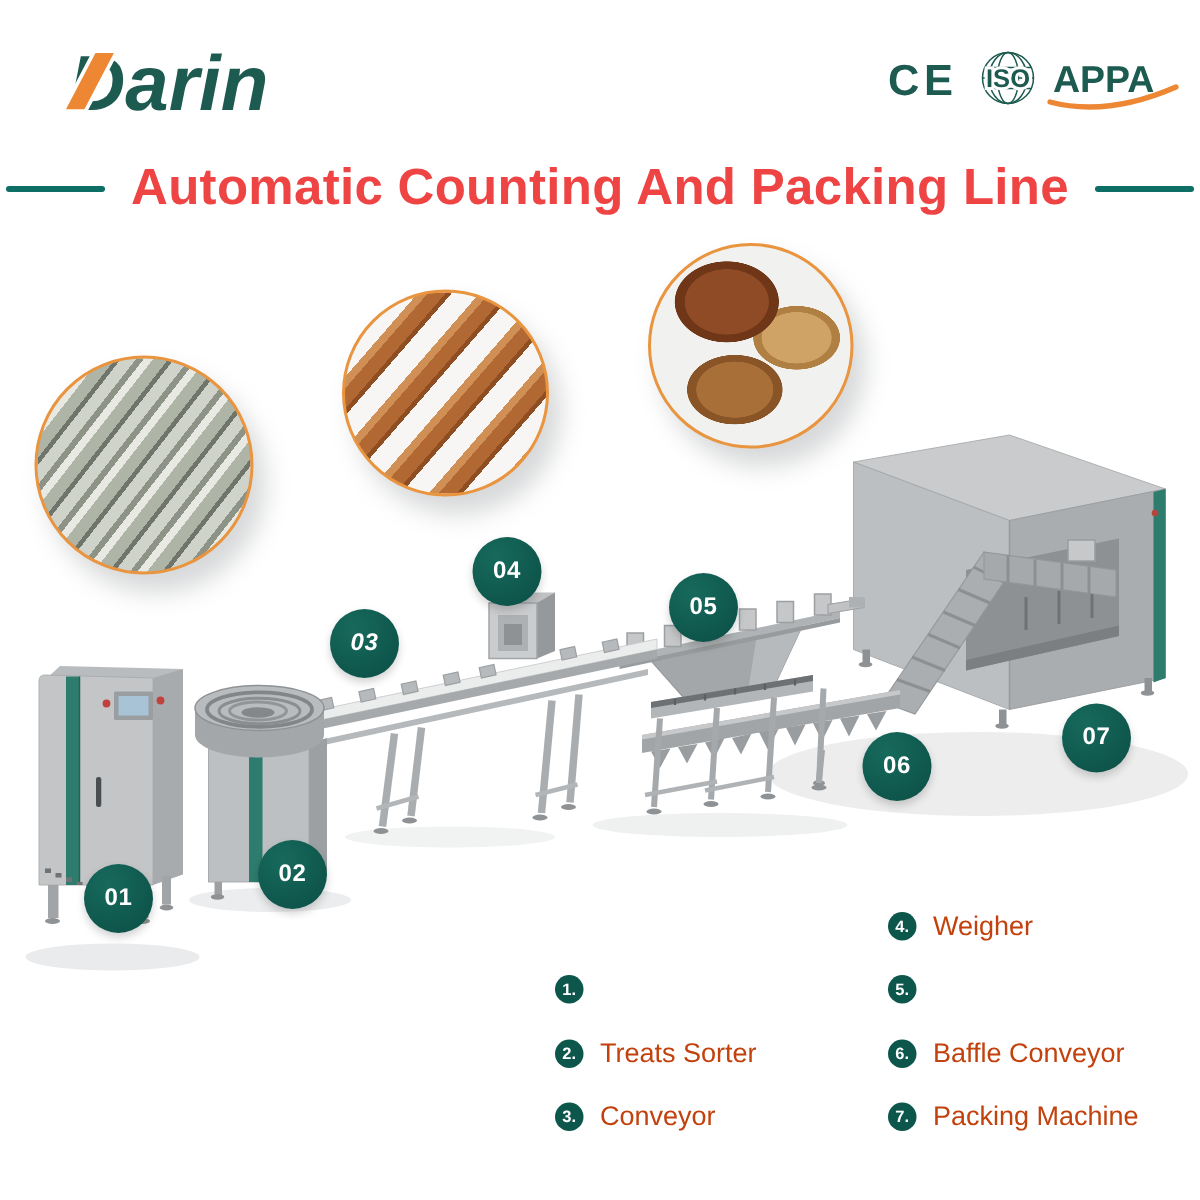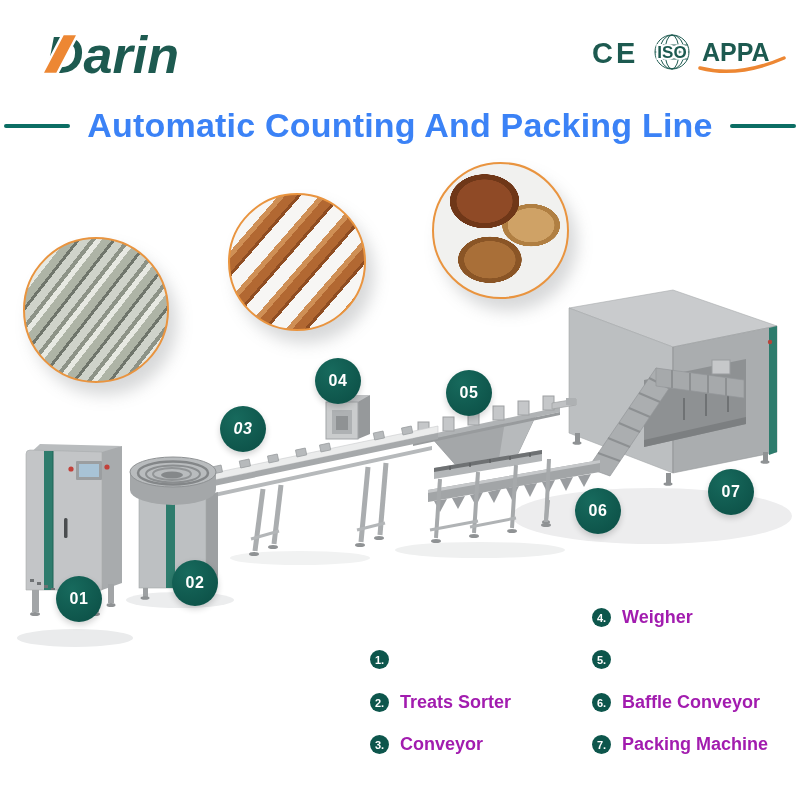--- a/index.html
+++ b/index.html
@@ -12,21 +12,21 @@
   .logo-svg { position:absolute; left:30px; top:22px; width:175px; height:60px; }
   .certs-svg { position:absolute; left:586px; top:28px; width:200px; height:48px; }
 
   
   .title-row {
     position:absolute; left:0; top:106px; width:800px;
     display:flex; align-items:center; justify-content:center; gap:17px;
   }
   .title-dash { width:66px; height:4px; background:#0c6e64; border-radius:2px; }
   .page-title {
-    color:#3b82f6; font-size:34px; font-weight:bold; letter-spacing:0.2px;
+    color:#ef4444; font-size:34px; font-weight:bold; letter-spacing:0.2px;
     white-space:nowrap;
   }
 
   
   .photo-circle {
     position:absolute; border-radius:50%;
     border:2px solid #e9943f;
     box-shadow:8px 12px 16px rgba(110,115,118,0.28);
   }
   .photo-1 {
@@ -66,21 +66,21 @@
     box-shadow:0 3px 6px rgba(0,0,0,0.18);
   }
 
   
   .legend-row { position:absolute; display:flex; align-items:center; }
   .legend-num {
     width:19px; height:19px; border-radius:50%; background:#0d564c;
     color:#ffffff; font-size:11px; font-weight:bold;
     display:flex; align-items:center; justify-content:center; flex:0 0 19px;
   }
-  .legend-label { margin-left:11px; color:#a21caf; font-size:18px; font-weight:700; white-space:nowrap; }
+  .legend-label { margin-left:11px; color:#c2410c; font-size:18px; font-weight:400; white-space:nowrap; }
 </style>
 </head>
 <body>
 
 <svg class="logo-svg" viewBox="0 0 175 58">
   <text x="16" y="50" font-family="Liberation Sans, sans-serif" font-size="52" font-weight="bold" font-style="italic" fill="#1d5a50">Darin</text>
   <polygon points="12,51 33,11 48,11 27,51" fill="#ed8733" stroke="#ffffff" stroke-width="2.5"></polygon>
 </svg>
 
 <svg class="certs-svg" viewBox="0 0 200 48">
@@ -325,21 +325,21 @@
       <ellipse cx="95" cy="614" rx="5" ry="2"></ellipse>
       <ellipse cx="111" cy="605" rx="4.5" ry="2"></ellipse>
     </g>
   </g>
 </svg>
 
 <div class="badge" style="left:56px;  top:576px;">01</div>
 <div class="badge" style="left:172px; top:560px;">02</div>
 <div class="badge" style="left:220px; top:406px;font-style:italic;">03</div>
 <div class="badge" style="left:315px; top:358px;">04</div>
-<div class="badge" style="left:446px; top:370px;">05</div>
+<div class="badge" style="left:446px; top:382px;">05</div>
 <div class="badge" style="left:575px; top:488px;">06</div>
 <div class="badge" style="left:708px; top:469px;text-align:right;">07</div>
 
 <div class="legend-row" style="left:370px; top:650px;">
   <span class="legend-num">1.</span>
 </div>
 <div class="legend-row" style="left:370px; top:692px;">
   <span class="legend-num">2.</span>
   <span class="legend-label">Treats Sorter</span>
 </div>

